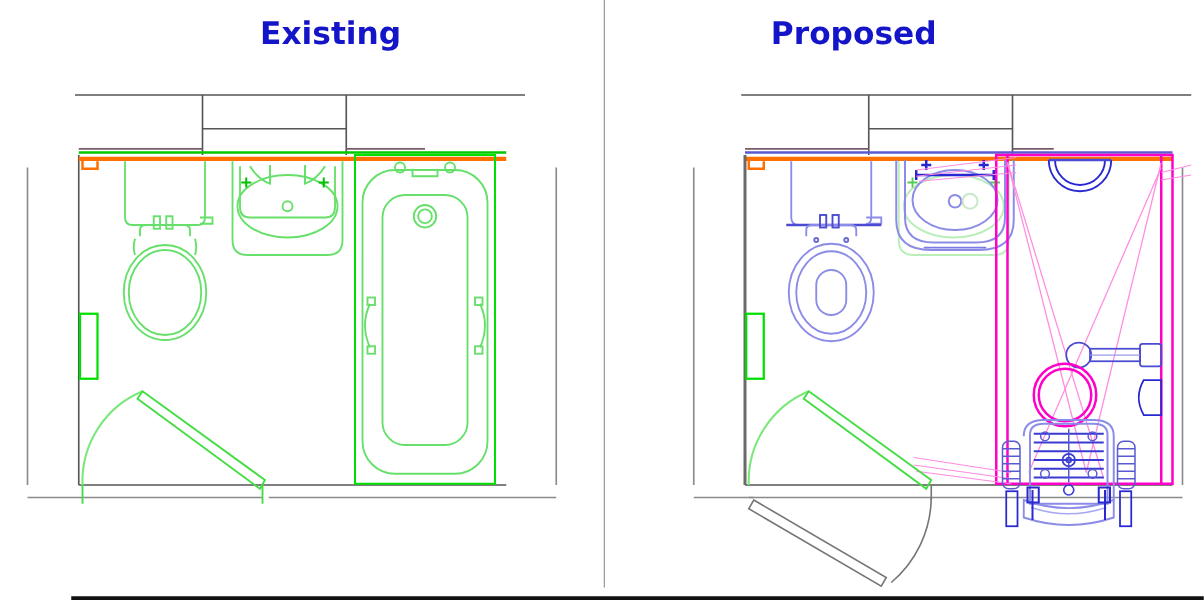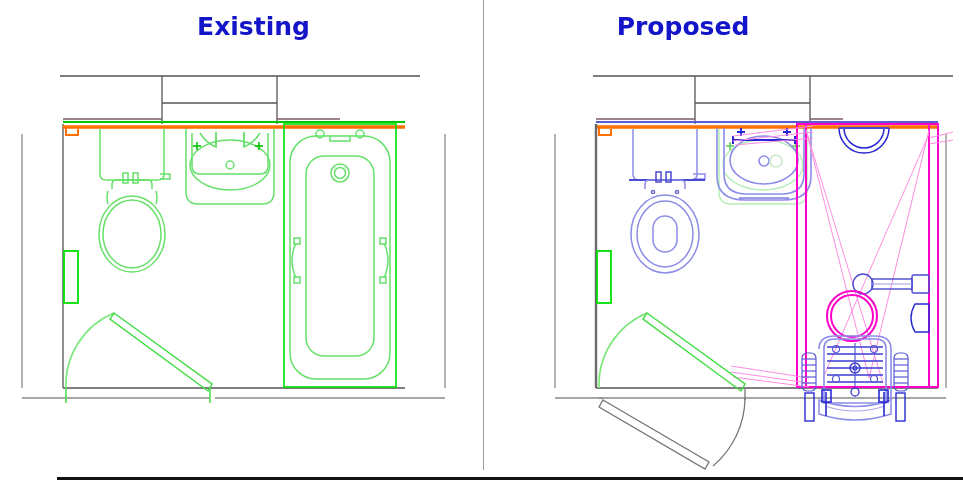--- a/index.html
+++ b/index.html
@@ -5,21 +5,21 @@
 <style>
   html,body{margin:0;padding:0;background:#ffffff;}
   body{
     width:963px;height:492px;overflow:hidden;
     font-family:"DejaVu Sans", sans-serif;
     position:relative;
   }
   .sheet{position:relative;width:963px;height:492px;background:#fff;}
 
   .panel{position:absolute;top:0;height:492px;}
-  .panel-left{left:12px;width:483px;}
+  .panel-left{left:0;width:483px;padding-left:46px;}
   .panel-right{left:483px;width:400px;}
 
   .panel-title{
     position:absolute;top:12px;left:0;width:100%;
     text-align:center;
     font-family:"DejaVu Sans", sans-serif;
     font-weight:bold;
     font-size:25px;
     letter-spacing:0px;
     color:#1414c8;

